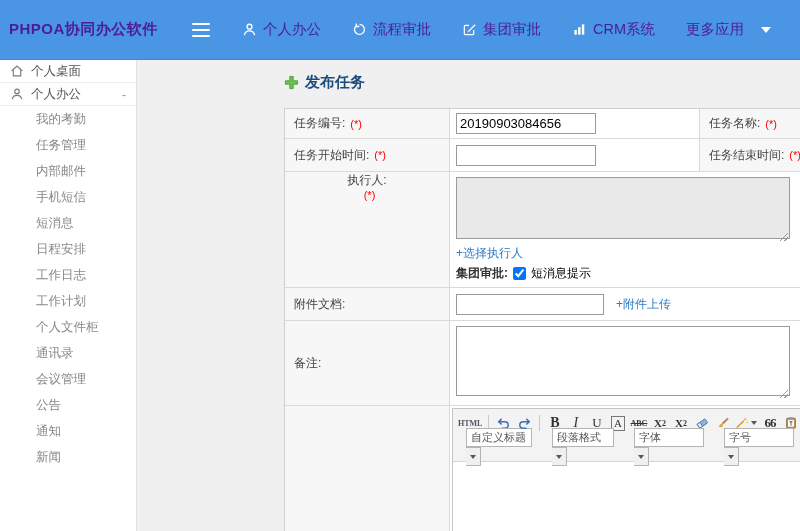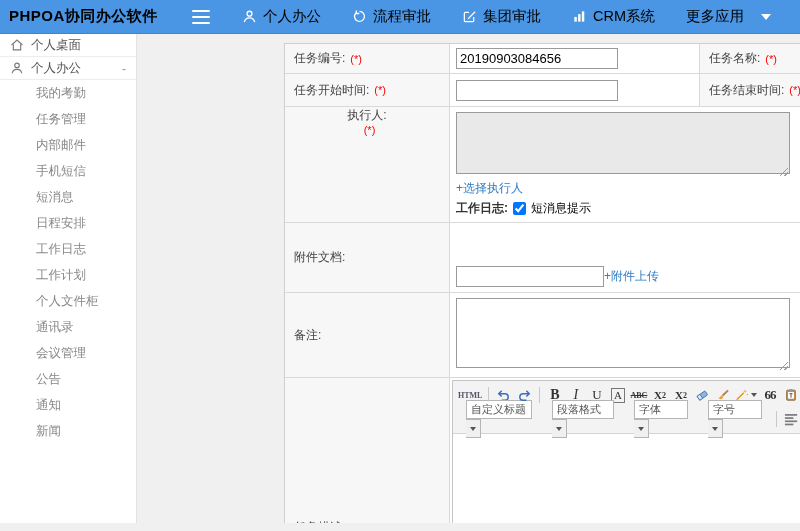--- a/index.html
+++ b/index.html
@@ -1,20 +1,20 @@
 <!DOCTYPE html>
 <html><head>
 <meta charset="utf-8">
 <style>
   * { margin:0; padding:0; box-sizing:border-box; }
   html,body { width:800px; height:531px; overflow:hidden; font-family:"Liberation Sans", sans-serif; }
   .screen { width:800px; height:531px; overflow:hidden; background:#f0f0f0; position:relative; }
 
   
-  .topbar { height:34px; background:#4a95e4; border-bottom:1px solid #3d85cf; display:flex; align-items:center; color:#000000; }
+  .topbar { height:60px; background:#4a95e4; border-bottom:1px solid #3d85cf; display:flex; align-items:center; color:#4c1d95; }
   .brand { font-size:15px; font-weight:bold; padding-left:9px; width:185px; letter-spacing:0.5px; }
   .hamburger { width:18px; height:14px; display:flex; flex-direction:column; justify-content:space-between; margin-left:7px; cursor:pointer; }
   .hamburger span { display:block; height:2px; background:#fff; border-radius:1px; }
   .topnav { display:flex; align-items:center; margin-left:32px; }
   .topnav-item { display:flex; align-items:center; gap:6px; font-size:14.5px; margin-right:31px; cursor:pointer; white-space:nowrap; }
   .topnav-item svg { display:block; }
   .caret-down { width:0; height:0; border-left:5px solid transparent; border-right:5px solid transparent; border-top:6px solid #fff; margin-left:-14px; cursor:pointer; }
 
   
   .body-wrap { display:flex; height:489px; }
@@ -36,50 +36,50 @@
   .c-label { width:165px; background:#f7f7f7; display:flex; align-items:center; padding:0 9px; font-size:12px; color:#444; flex:0 0 165px; }
   .c-field { width:250px; background:#fff; display:flex; align-items:center; padding:0 6px; flex:0 0 250px; }
   .c-label2 { width:265px; background:#f7f7f7; display:flex; align-items:center; padding:0 9px; font-size:12px; color:#444; flex:0 0 265px; }
   .c-wide { width:515px; flex:0 0 515px; background:#fff; padding:5px 6px; }
   .req { color:#ff0000; margin-left:5px; font-size:11px; }
   .h30 > .cell { min-height:30px; }
   .h33 > .cell { min-height:33px; }
   .h97 > .cell { min-height:97px;flex-direction:column; }
   .h80 > .cell { min-height:80px; }
 
-  input.txt-input { width:162px; height:21px; border:1px solid #9a9a9a; font-size:13px; padding:0 3px; font-family:"Liberation Sans", sans-serif; background:#fff; }
+  input.txt-input { width:140px; height:21px; border:1px solid #9a9a9a; font-size:13px; padding:0 3px; font-family:"Liberation Sans", sans-serif; background:#fff; }
   .exec-wrap { position:relative; width:334px; }
   textarea.exec-area { width:334px; height:62px; background:#e9e9e9; border:1px solid #9a9a9a; resize:none; }
   textarea.remark-area { width:334px; height:70px; background:#fff; border:1px solid #9a9a9a; resize:none; }
   .grip { position:absolute; right:2px; bottom:2px; width:9px; height:9px; background:repeating-linear-gradient(-45deg, transparent 0 2px, #999 2px 3px); clip-path:polygon(100% 0, 100% 100%, 0 100%); }
   a.blue-link { color:#2e7cc3; font-size:12px; text-decoration:none; cursor:pointer; }
   .remind-row { display:flex; align-items:center; gap:5px; margin-top:3px; font-size:12px; }
   .remind-row .b { font-weight:bold; color:#333; }
-  .attach-row { display:flex; align-items:center; gap:0;margin-top:38px; }
+  .attach-row { display:flex; align-items:center; gap:12px; }
 
   
   .editor { border:1px solid #c5c5c5; background:#fff; }
   .ed-toolbar { background:#f3f3f3; border-bottom:1px solid #d5d5d5; padding:2px 3px; }
   .ed-row { display:flex; align-items:center; flex-wrap:nowrap; height:24px; }
   .ed-btn { min-width:19px; height:20px; display:inline-flex; align-items:center; justify-content:center; margin:0 1px; cursor:pointer; font-size:12px; color:#333; border:1px solid transparent; border-radius:2px;font-family:Liberation Serif, serif; }
   .ed-sep { width:1px; height:16px; background:#c9c9c9; margin:0 4px; }
   .ed-html { font-size:8px; font-weight:bold; color:#556; letter-spacing:0; }
   .ed-b { font-family:"Liberation Serif", serif; font-weight:bold; font-size:14px; }
   .ed-i { font-family:"Liberation Serif", serif; font-style:italic; font-size:14px; }
   .ed-u { font-family:"Liberation Serif", serif; text-decoration:underline; font-size:13px; }
   .ed-abox { border:1px solid #777; font-size:11px; padding:0 2px; line-height:13px; }
   .ed-strike { font-size:8px; text-decoration:line-through; font-weight:bold; }
   .ed-supsub { font-size:11px; font-weight:bold; }
   .ed-supsub sup, .ed-supsub sub { font-size:8px; }
   .ed-quote { font-family:"Liberation Serif", serif; font-weight:bold; font-size:13px; letter-spacing:-1px; }
   .tri { width:0; height:0; border-left:3.5px solid transparent; border-right:3.5px solid transparent; border-top:4px solid #555; }
   .dd { display:flex; margin:0 10px; cursor:pointer;flex-direction:column; }
   .dd-text { background:#fff; border:1px solid #b5b5b5; height:19px; font-size:11px; color:#555; display:flex; align-items:center; padding:0 4px; }
   .dd-arrow { width:15px; height:19px; border:1px solid #b5b5b5; border-left:none; background:#f0f0f0; display:flex; align-items:center; justify-content:center; }
-  .w62 { width:66px; } .w60 { width:62px; } .w52 { width:54px; }
+  .w62 { width:66px; } .w60 { width:62px; } .w52 { width:70px; }
   .ed-content { height:240px; background:#fff; }
 
   svg { flex:0 0 auto; }
 </style>
 </head>
 <body>
 
 <div class="screen">
 
   <div class="topbar">
@@ -182,20 +182,26 @@
         </div>
       <div class="side-item sub">
           <span>通知</span>
         </div>
       <div class="side-item sub">
           <span>新闻</span>
         </div>
     </div>
 
     <div class="main">
+      <div class="page-title">
+        <svg width="15" height="15" viewBox="0 0 16 16">
+            <path d="M6.2 1.5h3.6v4.7h4.7v3.6h-4.7v4.7H6.2v-4.7H1.5V6.2h4.7z" fill="#6fc04f" stroke="#4f9e37" stroke-width="1"></path>
+          </svg>
+        <span class="txt">发布任务</span>
+      </div>
 
       <div class="ftable">
 
         <div class="frow h30">
           <div class="cell c-label">
             <span>任务编号:</span>
             <span class="req">(*)</span>
           </div>
           <div class="cell c-field">
             <input class="txt-input" type="text" value="20190903084656" style="">
@@ -225,21 +231,21 @@
             <span>执行人:</span>
             <span class="req">(*)</span>
           </div>
           <div class="cell c-wide">
             <div class="exec-wrap">
               <textarea class="exec-area" readonly="" style=""></textarea>
               <div class="grip"></div>
             </div>
             <div><a class="blue-link">+选择执行人</a></div>
             <div class="remind-row">
-              <span class="b">工作日志:</span>
+              <span class="b">集团审批:</span>
               <input type="checkbox" checked="" style="">
               <span>短消息提示</span>
             </div>
           </div>
         </div>
 
         <div class="frow h33">
           <div class="cell c-label">
             <span>附件文档:</span>
           </div>

